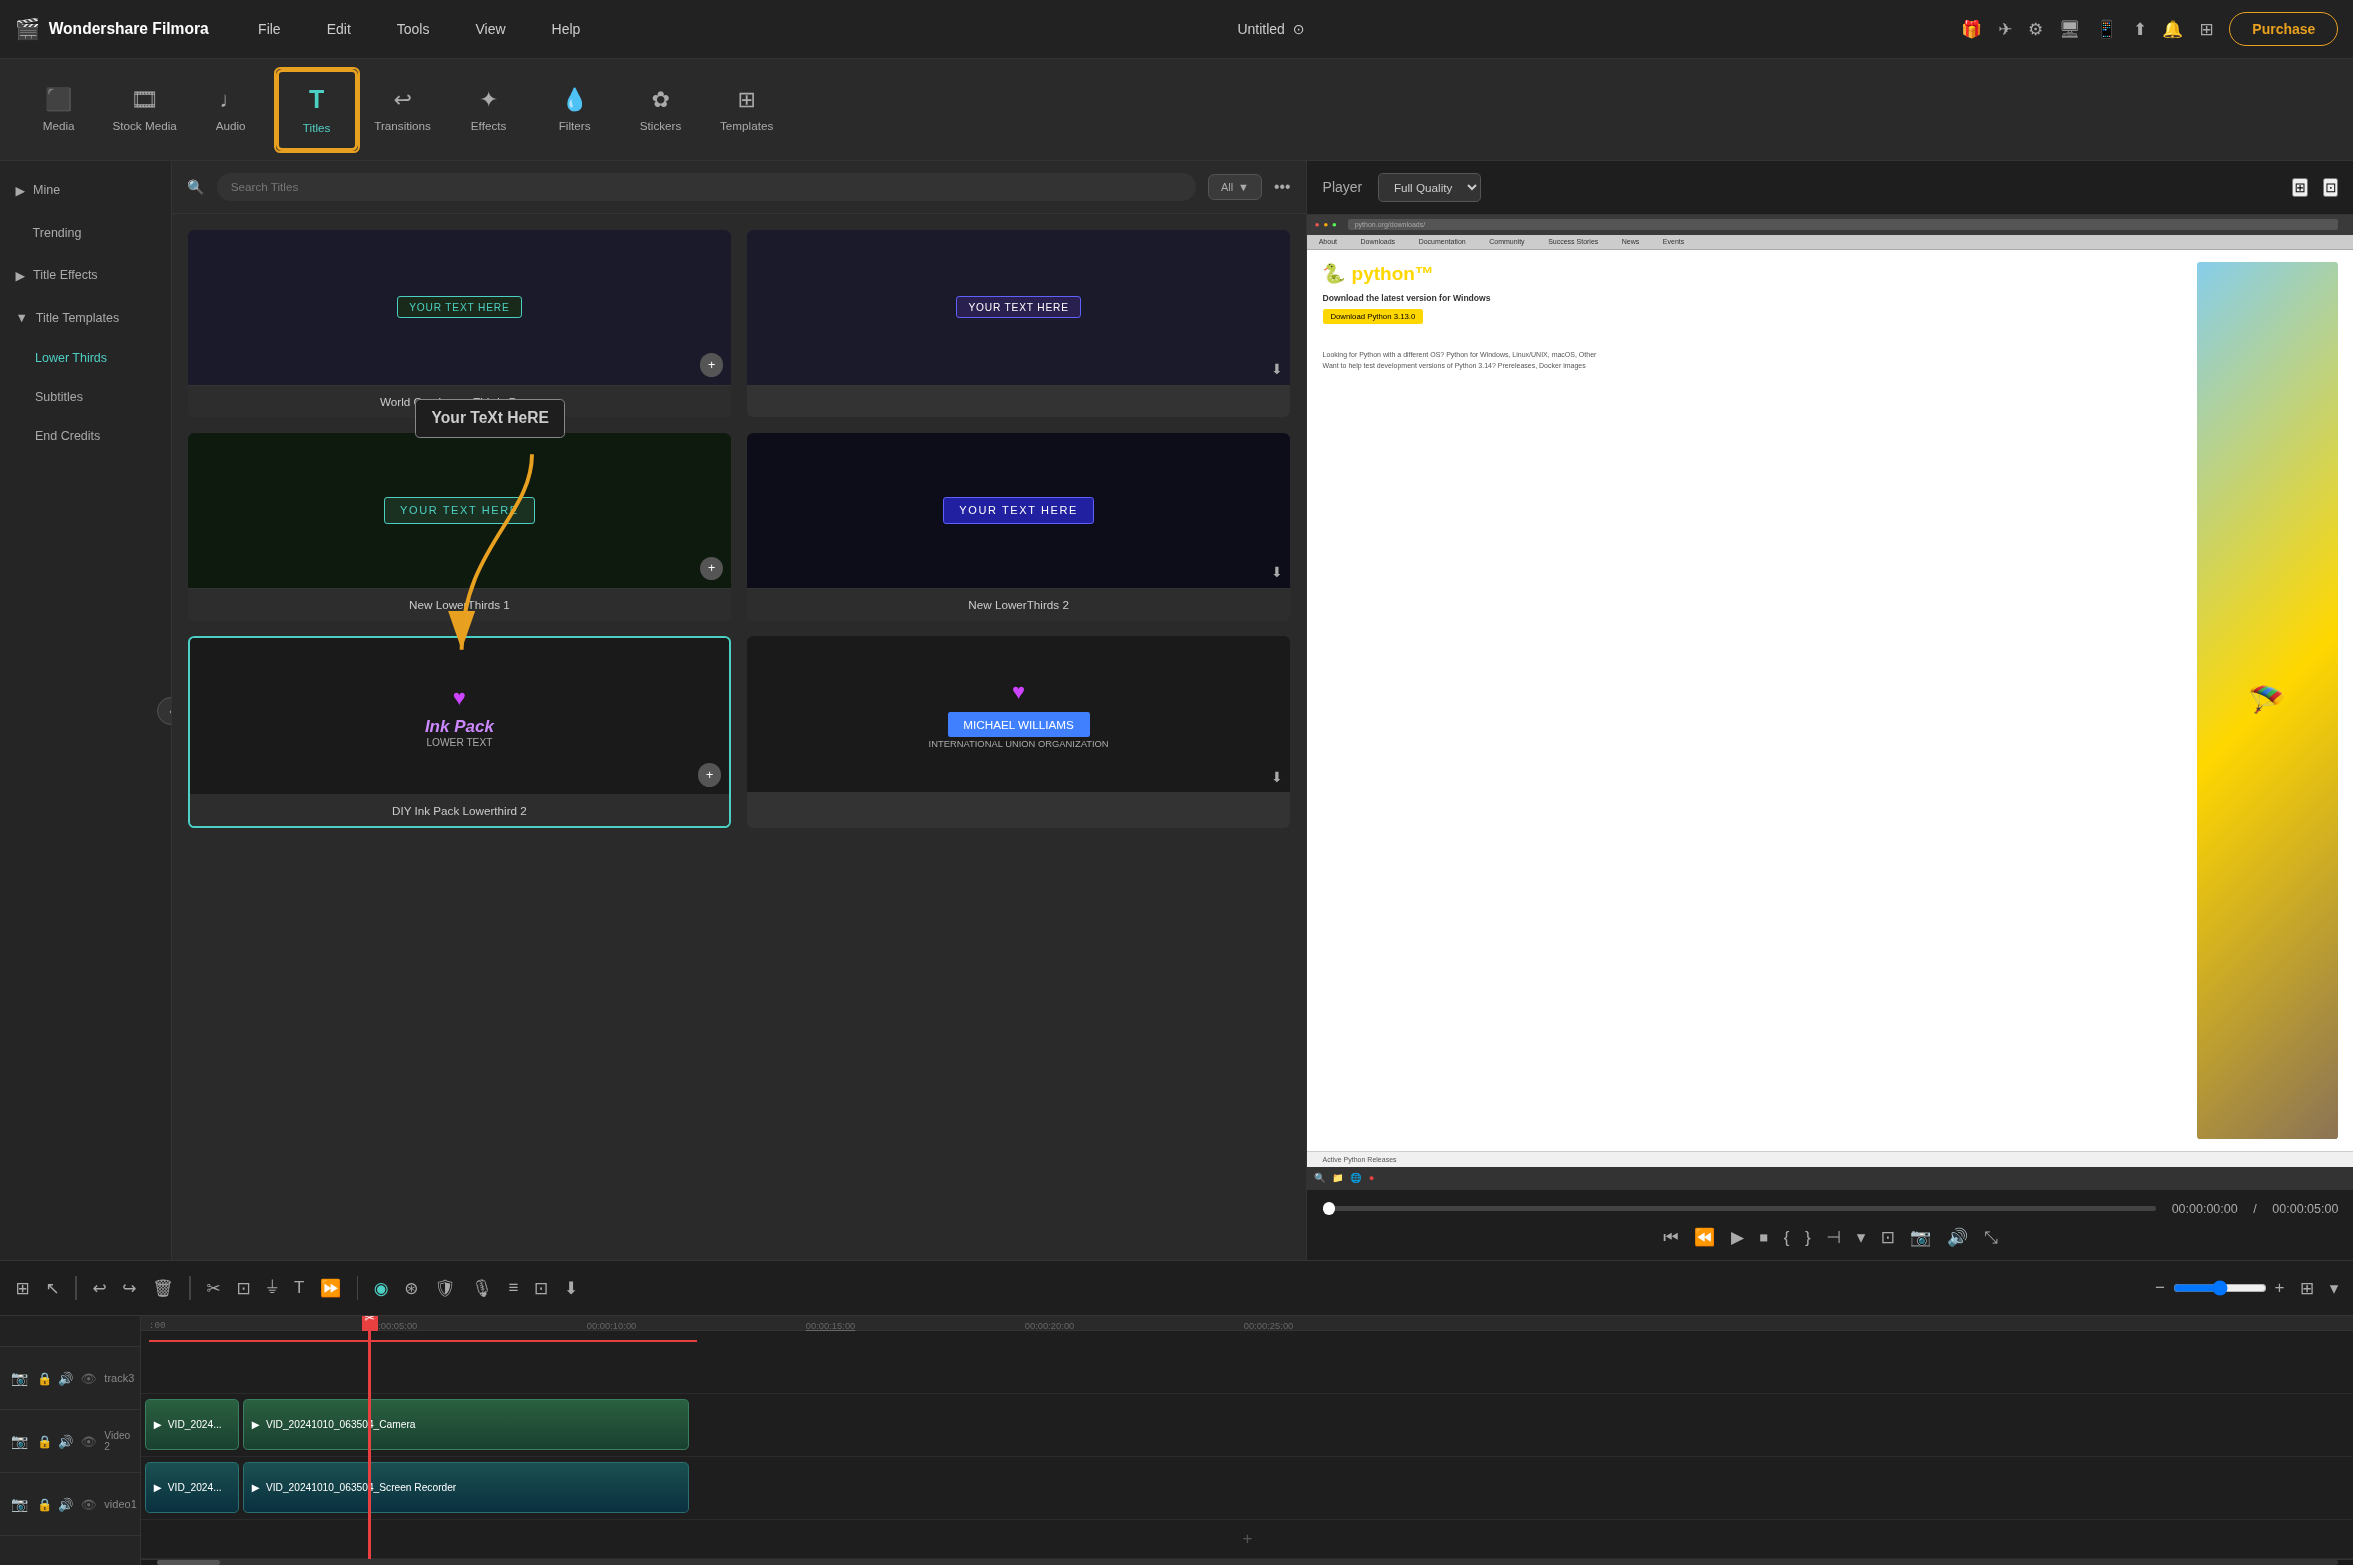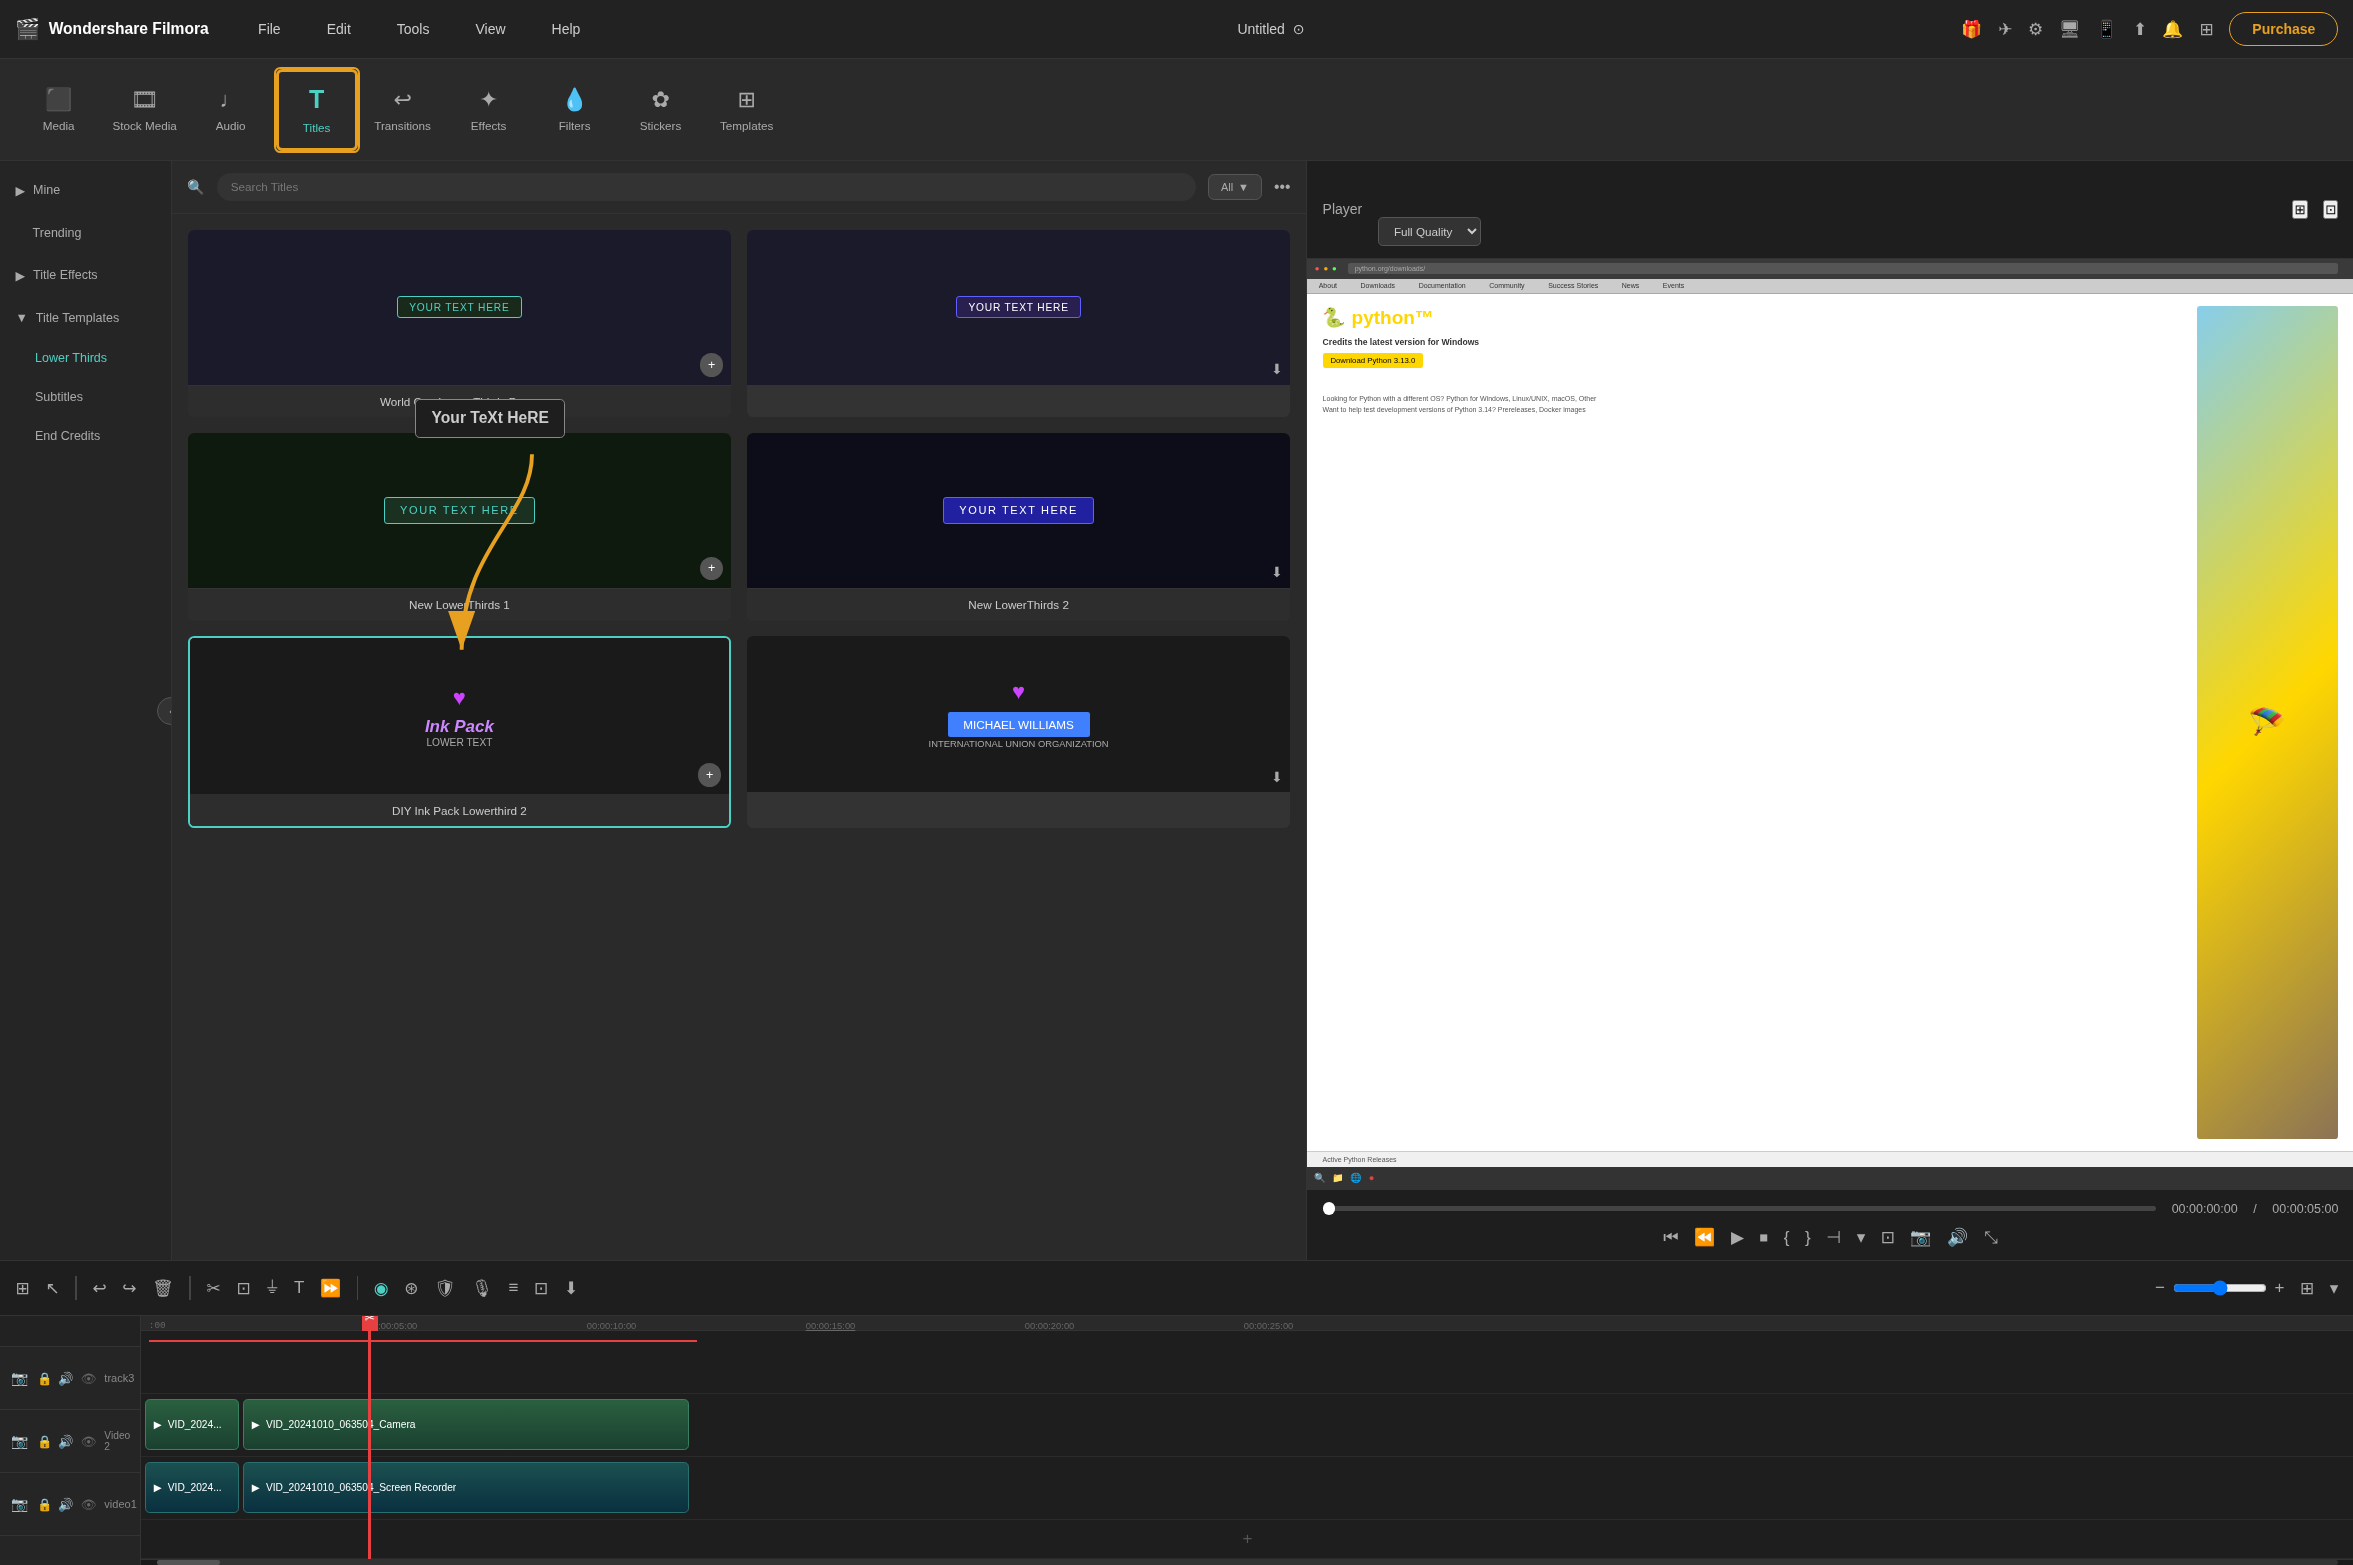--- a/index.html
+++ b/index.html
@@ -111,21 +111,21 @@
 
     
     .player-area {
       width: 1048px; background: #1e1e1e; display: flex; flex-direction: column; border-left: 0.8px solid #333;
     }
     .player-header {
       display: flex; align-items: center; padding: 11.7px 15.6px; border-bottom: 0.8px solid #333; gap: 15.6px;
     }
     .player-label { color: #aaa; font-size: 14px; }
     .quality-select {
-      background: #333; border: 0.8px solid #555; border-radius: 4.7px; color: #ccc; padding: 6.3px 11px; font-size: 11.7px; cursor: pointer; margin-top: 44px;
+      background: #333; border: 0.8px solid #555; border-radius: 4.7px; color: #ccc; padding: 6.3px 11px; font-size: 11.7px; cursor: pointer;
     }
     .player-header-right { margin-left: auto; display: flex; gap: 15.6px; }
     .player-video {
       flex: 1; background: #000; position: relative; overflow: hidden;
     }
     .player-controls {
       padding: 11.7px 15.6px; border-top: 0.8px solid #333;
     }
     .progress-bar-container {
       display: flex; align-items: center; gap: 15.6px; margin-bottom: 11.7px;
@@ -409,21 +409,21 @@
           <span>Documentation</span>
           <span>Community</span>
           <span>Success Stories</span>
           <span>News</span>
           <span>Events</span>
         </div>
 
         <div style="background:#fff; flex:1; padding:11.7px 15.6px; display:flex; gap:15.6px;">
           <div style="flex:1;">
             <div style="color:#ffd700; font-size:19px; font-weight:bold; margin-bottom:7.8px;">🐍 python™</div>
-            <div style="color:#333; font-size:8.6px; font-weight:bold; margin-bottom:6.3px;">Credits the latest version for Windows</div>
+            <div style="color:#333; font-size:8.6px; font-weight:bold; margin-bottom:6.3px;">Download the latest version for Windows</div>
             <div style="background:#ffd700; color:#000; padding:3.1px 7.8px; border-radius:2.3px; display:inline-block; font-size:7.8px; margin-bottom:25px;">Download Python 3.13.0</div>
             <div style="color:#555; font-size:7px; line-height:1.6;">
               Looking for Python with a different OS? Python for Windows, Linux/UNIX, macOS, Other<br>
               Want to help test development versions of Python 3.14? Prereleases, Docker images
             </div>
           </div>
           <div style="width:141px; position:relative;">
 
             <div style="width:100%; height:100%; background:linear-gradient(135deg, #87ceeb 0%, #ffd700 50%, #8b7355 100%); border-radius:3.1px; display:flex; align-items:center; justify-content:center; font-size:31px;">🪂</div>
           </div>

